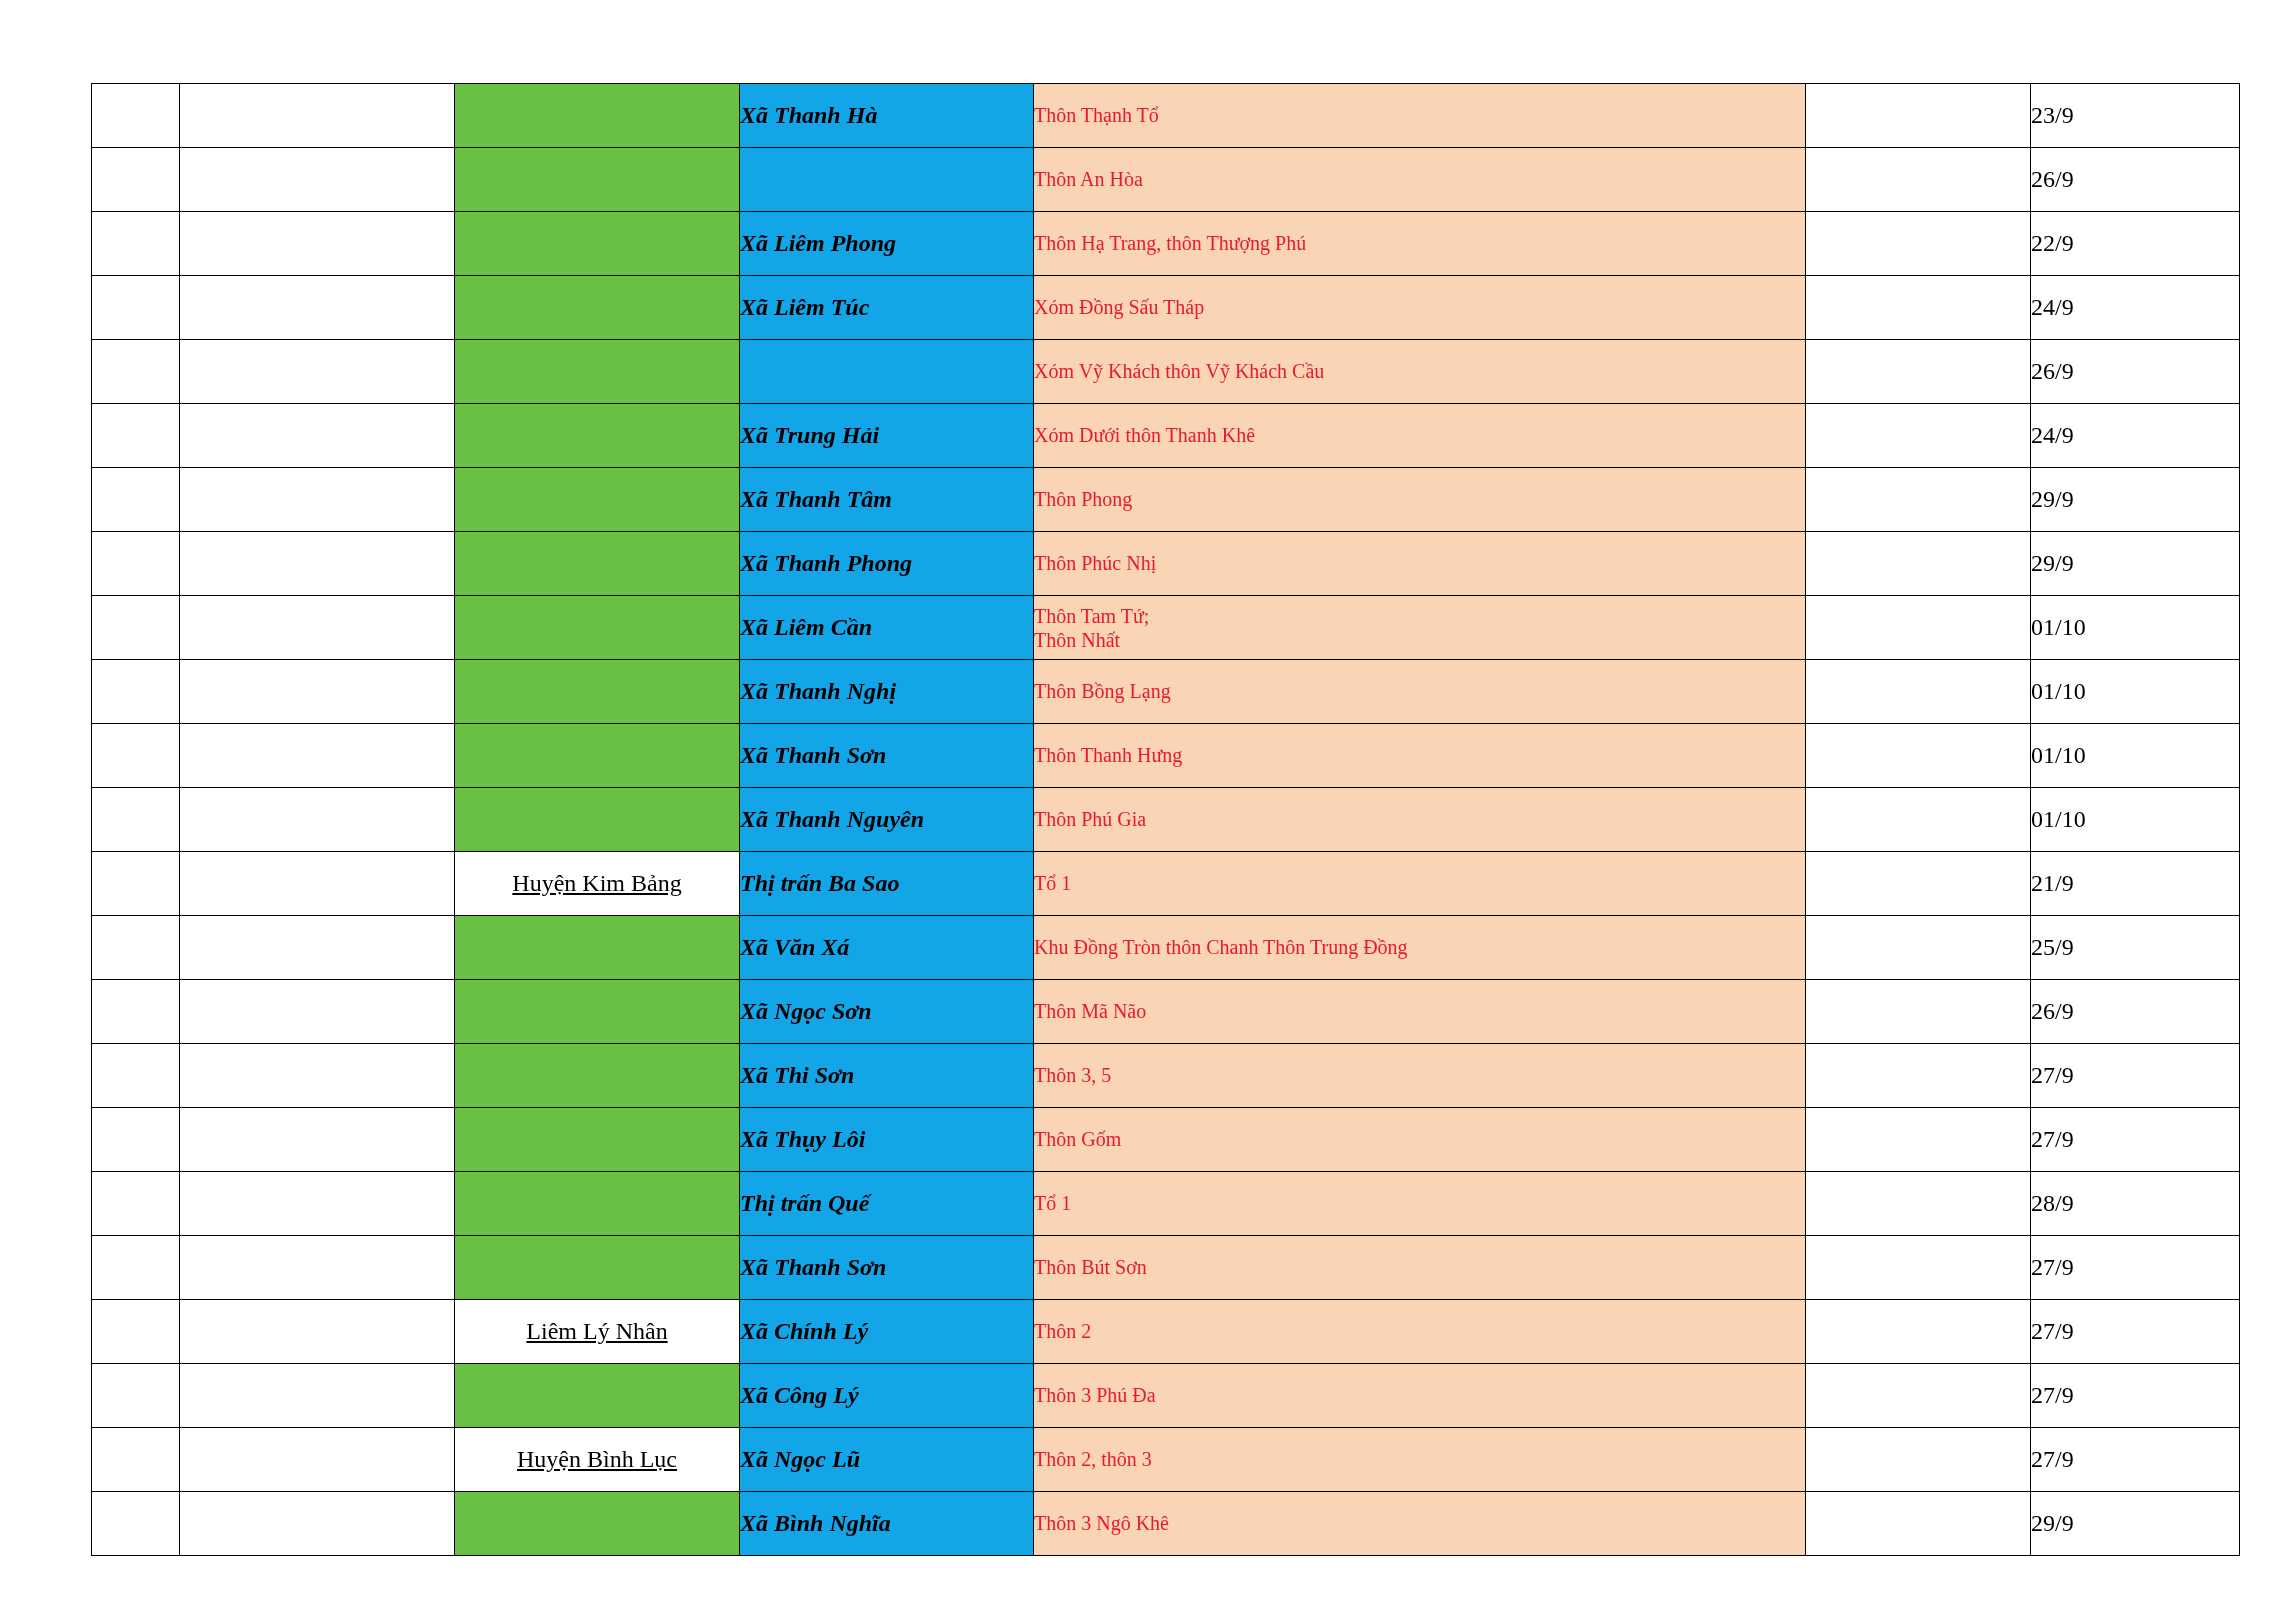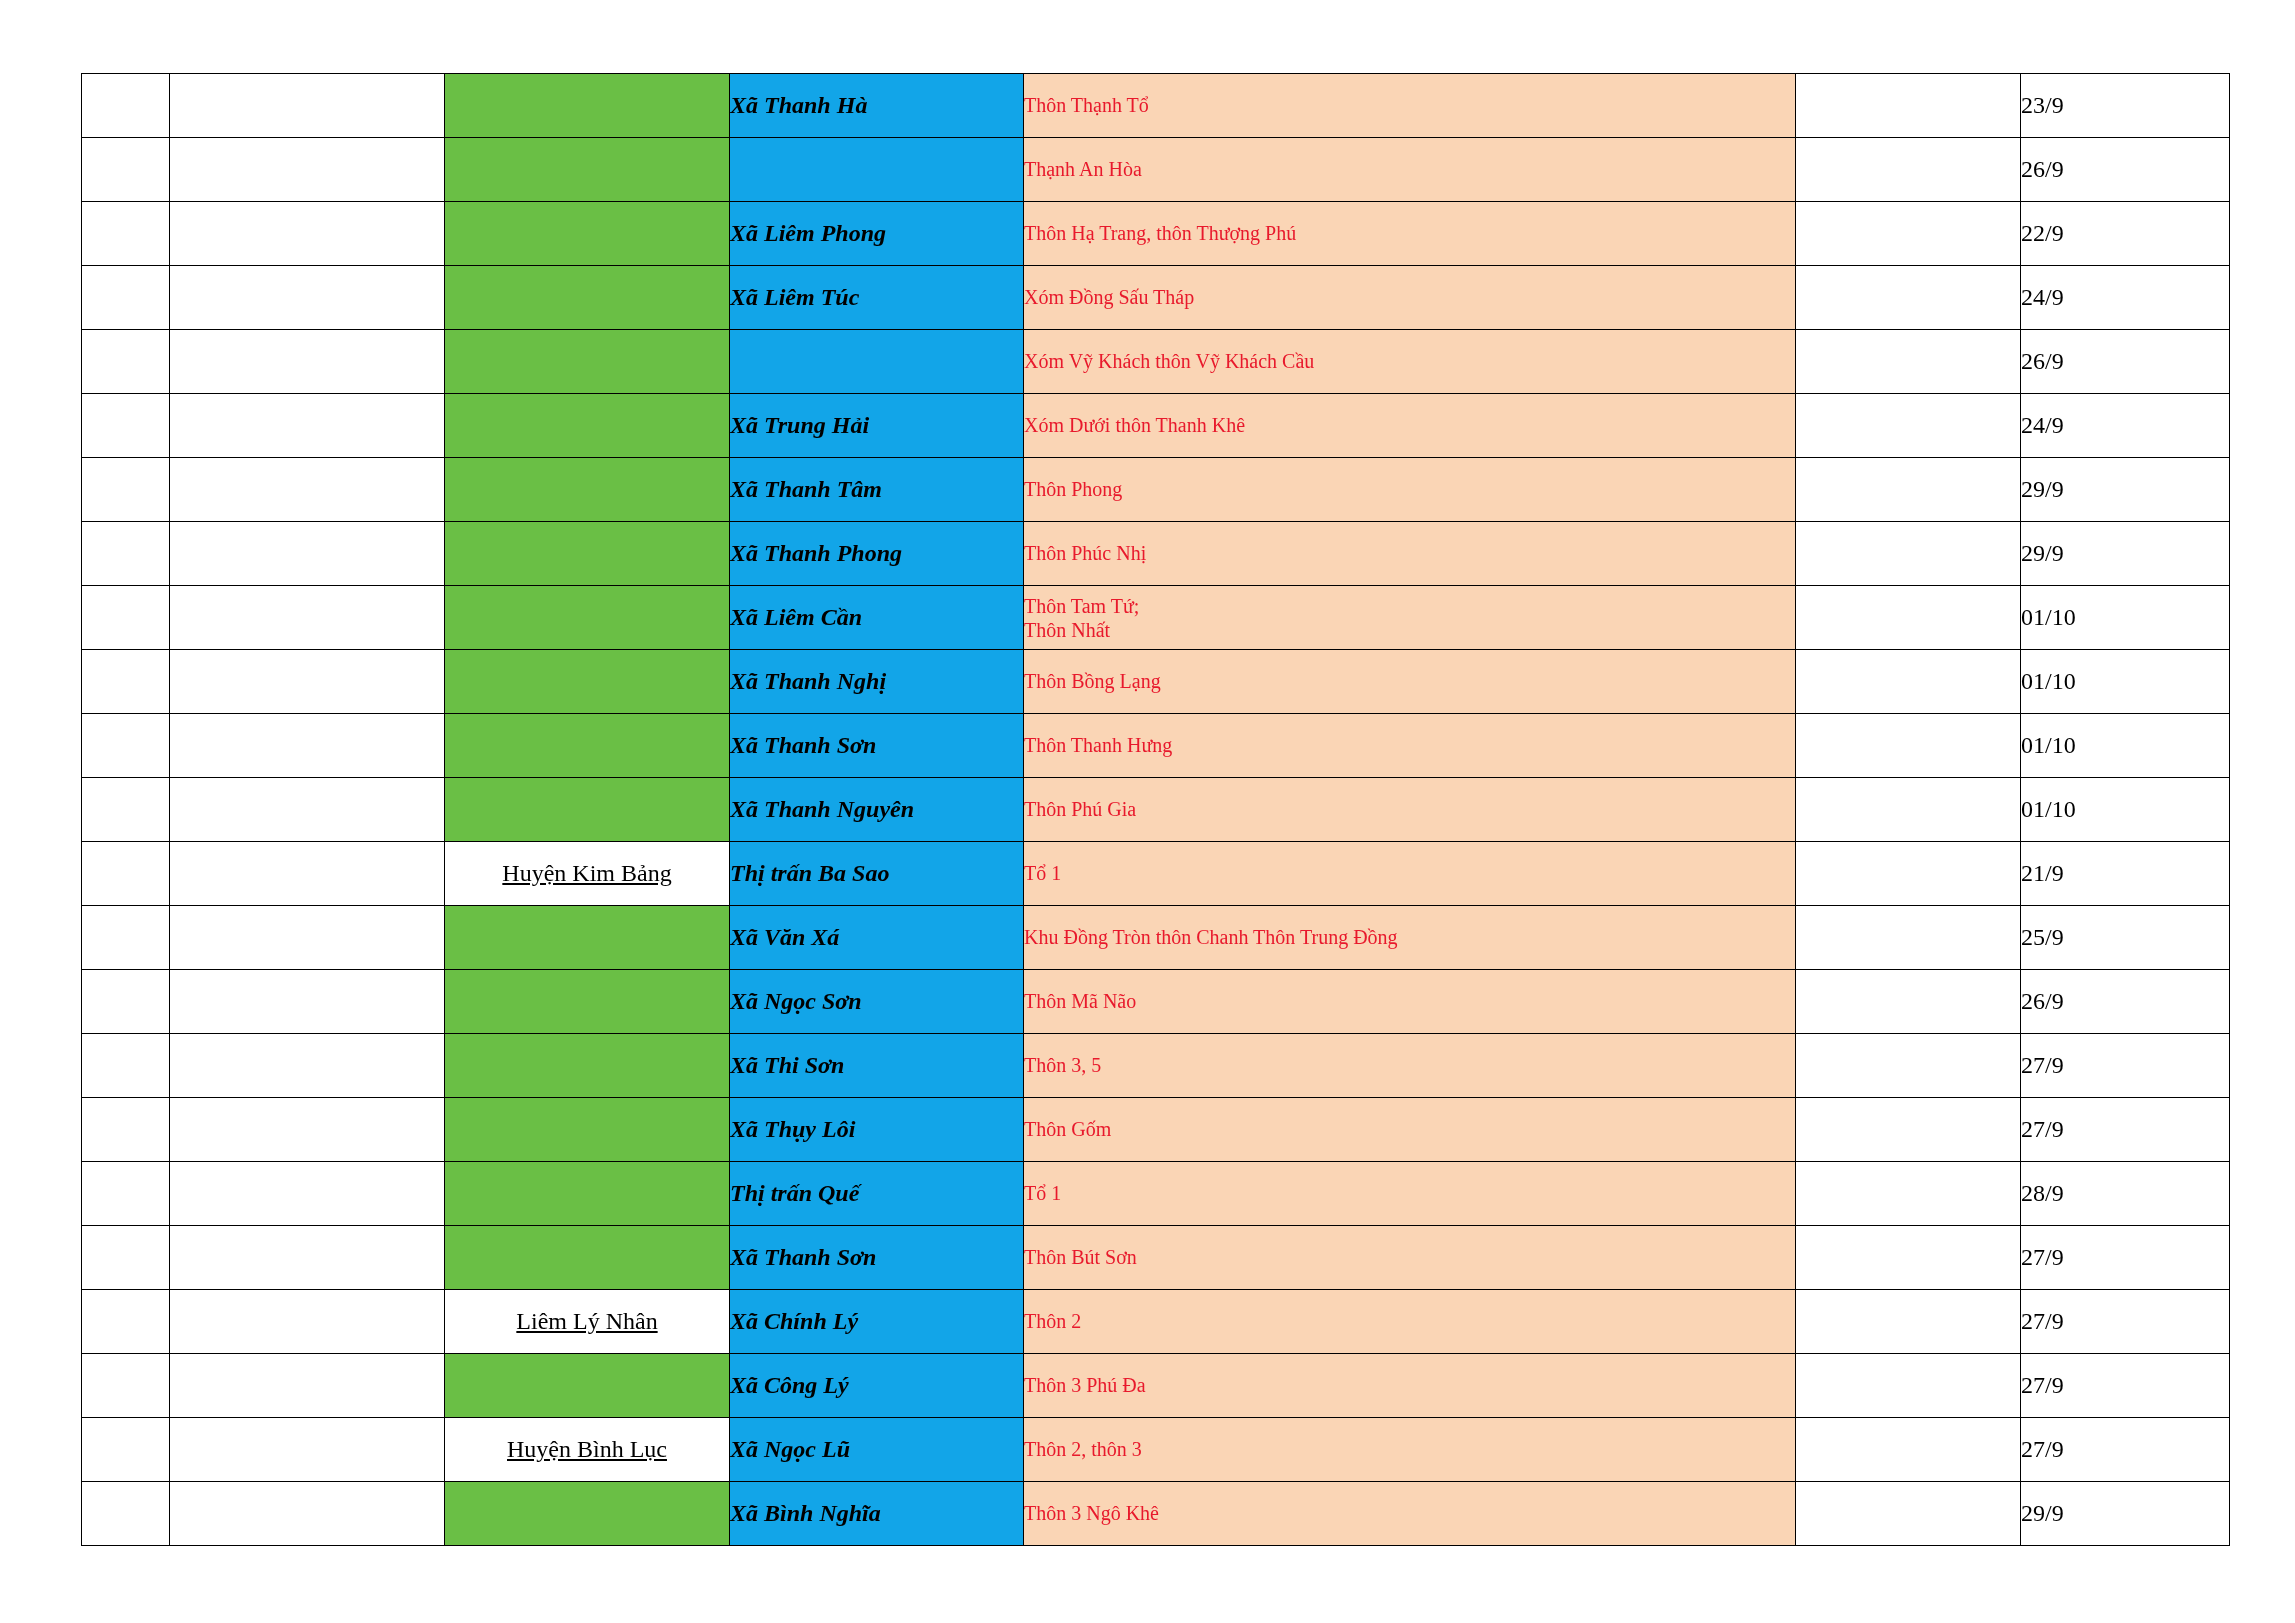--- a/index.html
+++ b/index.html
@@ -17,21 +17,21 @@
     position: relative;
     width: 2295px;
     height: 1623px;
     box-sizing: border-box;
     padding: 65px 73px 0 73px;
   }
   table.doc-table {
     border-collapse: collapse;
     table-layout: fixed;
     width: 2149px;
-    margin: 8px;
+    margin: 18px;
   }
   table.doc-table td {
     border: 1.3px solid #000000;
     padding: 0;
     vertical-align: middle;
     height: 64px;
     box-sizing: border-box;
   }
   
   col.c0 { width: 88px; }
@@ -103,21 +103,21 @@
           <td class="cell-commune">Xã Thanh Hà</td>
           <td class="cell-hamlet">Thôn Thạnh Tổ</td>
           <td class="cell-empty"></td>
           <td class="cell-date">23/9</td>
         </tr>
         <tr>
           <td class="cell-empty"></td>
           <td class="cell-empty"></td>
           <td class="cell-district cell-green"></td>
           <td class="cell-commune"></td>
-          <td class="cell-hamlet">Thạnh An Hòa</td>
+          <td class="cell-hamlet">Thôn An Hòa</td>
           <td class="cell-empty"></td>
           <td class="cell-date">26/9</td>
         </tr>
         <tr>
           <td class="cell-empty"></td>
           <td class="cell-empty"></td>
           <td class="cell-district cell-green"></td>
           <td class="cell-commune">Xã Liêm Phong</td>
           <td class="cell-hamlet">Thôn Hạ Trang, thôn Thượng Phú</td>
           <td class="cell-empty"></td>

